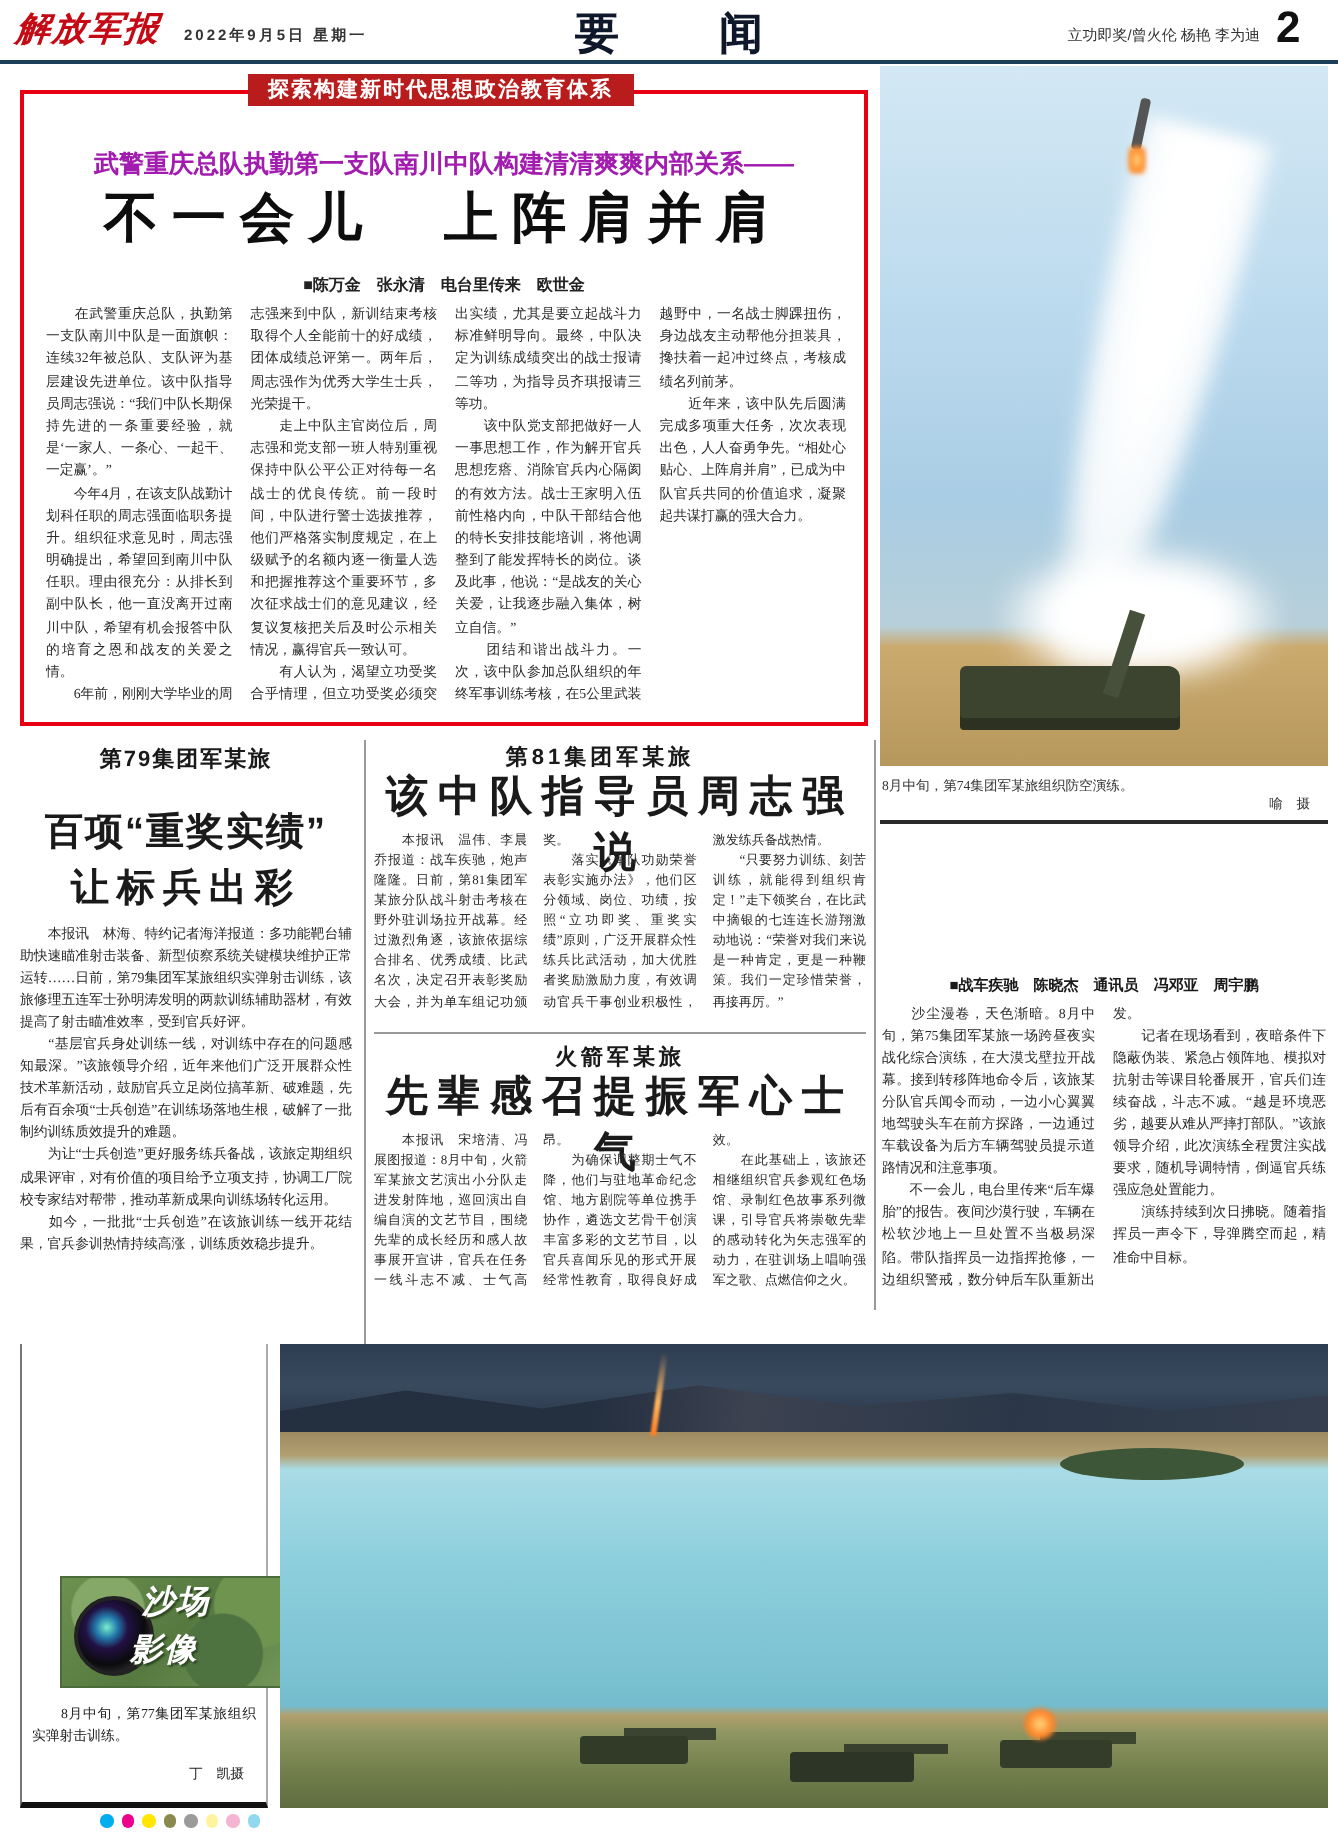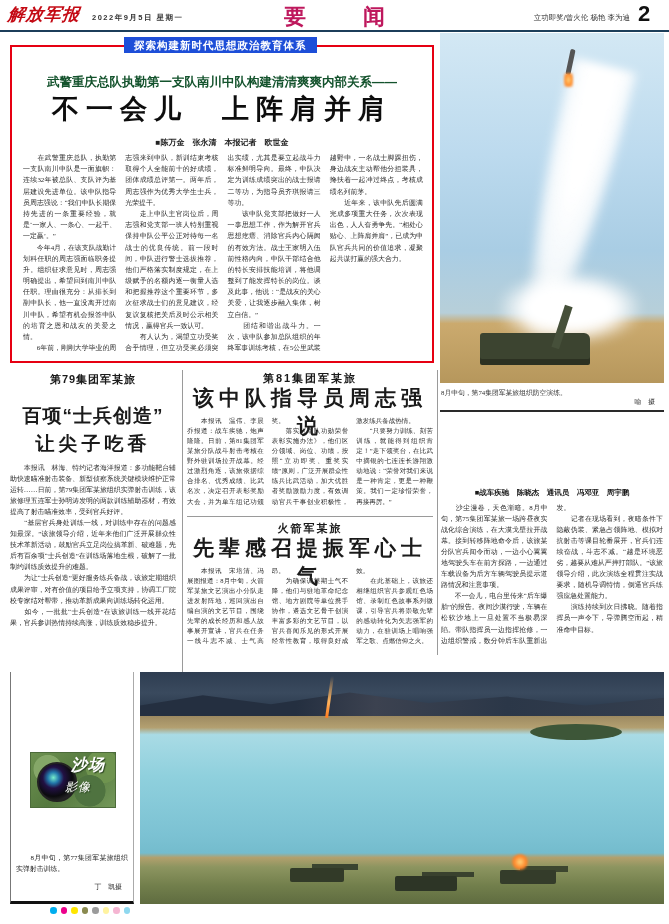--- a/index.html
+++ b/index.html
@@ -9,49 +9,49 @@
   .sans{font-family:"Liberation Sans","DejaVu Sans",sans-serif;}
   .bold{font-weight:bold;}
   .center{text-align:center;}
   .body-text{white-space:pre-wrap;text-align:justify;color:#2a2a2a;overflow:hidden;column-fill:auto;}
 
   
   .masthead{left:8px;top:3px;width:78px;height:26px;color:#c40a14;font-size:17px;
             font-weight:bold;font-style:italic;letter-spacing:1px;transform:skewX(-6deg);}
   .m-date{left:92px;top:13px;font-size:7.5px;letter-spacing:1.5px;color:#333;font-weight:bold;}
   .section-title{left:0;top:2px;width:669px;text-align:center;font-size:22px;letter-spacing:22px;
-                 text-indent:22px;color:#be185d;font-family:Liberation Mono, monospace;}
+                 text-indent:22px;color:#0f172a;}
   .editors{left:470px;top:13px;width:160px;text-align:right;font-size:7.5px;color:#333;}
   .pagenum{left:638px;top:1px;font-size:22px;color:#111;}
   .header-rule{left:0;top:30px;width:669px;height:2px;background:#1c3e5a;}
 
   
-  .banner{left:124px;top:37px;height:16px;line-height:16px;padding:0 10px;background:#1d4ed8;
+  .banner{left:124px;top:37px;height:16px;line-height:16px;padding:0 10px;background:#b91c1c;
           color:#fff;font-size:10.5px;letter-spacing:1px;z-index:5;}
   .lead-box{left:10px;top:45px;width:424px;height:318px;border:2.5px solid #e60012;box-sizing:border-box;background:#fff;}
-  .lead-kicker{left:14px;top:74px;width:416px;font-size:12.5px;color:#14532d;}
+  .lead-kicker{left:14px;top:74px;width:416px;font-size:12.5px;color:#a21caf;}
   .lead-headline{left:14px;top:91px;width:416px;font-size:27px;letter-spacing:7px;color:#0d0d0d;}
   .lead-byline{left:14px;top:137px;width:416px;font-size:8px;color:#222;}
   .lead-body{left:23px;top:152px;width:400px;height:203px;font-size:6.9px;line-height:1.62;
              column-count:4;column-gap:9px;}
 
   
   .vrule1{left:182px;top:370px;width:1px;height:330px;background:#9a9a9a;}
   .vrule2{left:437px;top:370px;width:1px;height:285px;background:#9a9a9a;}
   .hrule-mid{left:187px;top:516px;width:246px;height:1px;background:#9a9a9a;}
 
   
   .la-k1{left:10px;top:372px;width:166px;font-size:11px;letter-spacing:1px;}
   .la-k2{left:10px;top:387px;width:166px;font-size:11px;letter-spacing:1px;}
   .la-h1{left:10px;top:403px;width:166px;font-size:19px;letter-spacing:1px;}
   .la-h2{left:10px;top:431px;width:166px;font-size:19px;letter-spacing:4px;}
   .la-body{left:10px;top:462px;width:166px;height:236px;font-size:6.9px;line-height:1.6;}
 
   
-  .ca-k{left:187px;top:371px;width:246px;font-size:11px;letter-spacing:2px;}
+  .ca-k{left:177px;top:371px;width:246px;font-size:11px;letter-spacing:2px;}
   .ca-h{left:187px;top:384px;width:246px;font-size:21px;letter-spacing:5px;}
   .ca-body{left:187px;top:416px;width:246px;height:96px;font-size:6.5px;line-height:1.55;
            column-count:3;column-gap:8px;}
 
   
   .ra-k{left:187px;top:521px;width:246px;font-size:11px;letter-spacing:2px;}
   .ra-h{left:187px;top:534px;width:246px;font-size:21px;letter-spacing:5px;}
   .ra-body{left:187px;top:566px;width:246px;height:88px;font-size:6.5px;line-height:1.55;
            column-count:3;column-gap:8px;}
 
@@ -63,32 +63,32 @@
   .rp-rule{left:440px;top:410px;width:224px;height:1.5px;background:#2a2a2a;}
   .rt-k{left:440px;top:438px;width:224px;font-size:12px;}
   .rt-h{left:440px;top:454px;width:224px;font-size:23px;letter-spacing:8px;}
   .rt-byline{left:440px;top:488px;width:224px;font-size:7.5px;}
   .rt-body{left:441px;top:502px;width:222px;height:152px;font-size:6.9px;line-height:1.6;
            column-count:2;column-gap:9px;}
 
   
   .feature-box{left:10px;top:672px;width:124px;height:232px;box-sizing:border-box;
                border-left:1px solid #777;border-right:1px solid #aaa;border-bottom:3px solid #111;background:#fff;}
-  .f-logo{left:30px;top:752px;width:84px;height:54px;overflow:hidden;border:1px solid #4c6b3a;
+  .f-logo{left:30px;top:788px;width:84px;height:54px;overflow:hidden;border:1px solid #4c6b3a;
      background:
        radial-gradient(circle at 20% 30%,#85a768 0 18%,transparent 19%),
        radial-gradient(circle at 70% 70%,#4f7340 0 22%,transparent 23%),
        radial-gradient(circle at 85% 25%,#6f944f 0 20%,transparent 21%),
-       linear-gradient(135deg,#6d9150 0%,#55793f 50%,#74985a 100%);}
+       linear-gradient(135deg,#6d9150 0%,#55793f 50%,#74985a 100%); padding-left: 31px;}
   .f-lens{position:absolute;left:6px;top:9px;width:36px;height:36px;border-radius:50%;
      background:radial-gradient(circle at 40% 38%,#7ec ,#27a 18%,#214 34%,#0b0b0e 60%,#2a2a2a 78%,#111 100%);
      border:2px solid #222;}
   .f-t1{position:absolute;left:40px;top:2px;width:44px;color:#fff;font-size:16px;font-weight:bold;
         font-style:italic;text-shadow:1px 1px 1px #2c4522;letter-spacing:1px;}
-  .f-t2{position:absolute;left:34px;top:26px;width:50px;color:#fff;font-size:12px;font-weight:normal;
+  .f-t2{position:absolute;left:34px;top:26px;width:50px;color:#fff;font-size:16px;font-weight:bold;
         font-style:italic;text-shadow:1px 1px 1px #2c4522;letter-spacing:1px;}
   .f-caption{left:16px;top:852px;width:112px;font-size:6.9px;line-height:1.65;text-align:justify;white-space:pre-wrap;color:#222;}
   .f-credit{left:16px;top:882px;width:106px;text-align:right;font-size:6.9px;color:#222;}
   .reg-dots{left:50px;top:907px;width:110px;height:8px;display:flex;gap:4px;}
   .reg-dot{display:inline-block;width:6.5px;height:6.5px;border-radius:50%;}
 
   
   .landscape-photo{left:140px;top:672px;width:524px;height:232px;overflow:hidden;
      background:linear-gradient(180deg,
         #2e3d51 0%, #3a4a5e 9%, #2b3a4d 16%,
@@ -107,37 +107,37 @@
   <div class="abs section-title sans bold">要 闻</div>
   <div class="abs editors sans">立功即奖/曾火伦 杨艳 李为迪</div>
   <div class="abs pagenum sans bold">2</div>
   <div class="abs header-rule"></div>
 
   <div class="abs banner sans bold">探索构建新时代思想政治教育体系</div>
 
   <div class="abs lead-box"></div>
   <div class="abs lead-kicker sans bold center">武警重庆总队执勤第一支队南川中队构建清清爽爽内部关系——</div>
   <div class="abs lead-headline sans bold center">不一会儿　上阵肩并肩</div>
-  <div class="abs lead-byline sans bold center">■陈万金　张永清　本报记者　欧世金</div>
+  <div class="abs lead-byline sans bold center">■陈万金　张永清　电台里传来　欧世金</div>
   <div class="abs lead-body body-text">　　在武警重庆总队，执勤第一支队南川中队是一面旗帜：连续32年被总队、支队评为基层建设先进单位。该中队指导员周志强说：“我们中队长期保持先进的一条重要经验，就是‘一家人、一条心、一起干、一定赢’。”
 　　今年4月，在该支队战勤计划科任职的周志强面临职务提升。组织征求意见时，周志强明确提出，希望回到南川中队任职。理由很充分：从排长到副中队长，他一直没离开过南川中队，希望有机会报答中队的培育之恩和战友的关爱之情。
 　　6年前，刚刚大学毕业的周志强来到中队，新训结束考核取得个人全能前十的好成绩，团体成绩总评第一。两年后，周志强作为优秀大学生士兵，光荣提干。
 　　走上中队主官岗位后，周志强和党支部一班人特别重视保持中队公平公正对待每一名战士的优良传统。前一段时间，中队进行警士选拔推荐，他们严格落实制度规定，在上级赋予的名额内逐一衡量人选和把握推荐这个重要环节，多次征求战士们的意见建议，经复议复核把关后及时公示相关情况，赢得官兵一致认可。
 　　有人认为，渴望立功受奖合乎情理，但立功受奖必须突出实绩，尤其是要立起战斗力标准鲜明导向。最终，中队决定为训练成绩突出的战士报请二等功，为指导员齐琪报请三等功。
 　　该中队党支部把做好一人一事思想工作，作为解开官兵思想疙瘩、消除官兵内心隔阂的有效方法。战士王家明入伍前性格内向，中队干部结合他的特长安排技能培训，将他调整到了能发挥特长的岗位。谈及此事，他说：“是战友的关心关爱，让我逐步融入集体，树立自信。”
 　　团结和谐出战斗力。一次，该中队参加总队组织的年终军事训练考核，在5公里武装越野中，一名战士脚踝扭伤，身边战友主动帮他分担装具，搀扶着一起冲过终点，考核成绩名列前茅。
 　　近年来，该中队先后圆满完成多项重大任务，次次表现出色，人人奋勇争先。“相处心贴心、上阵肩并肩”，已成为中队官兵共同的价值追求，凝聚起共谋打赢的强大合力。</div>
 
   <div class="abs vrule1"></div>
   <div class="abs vrule2"></div>
   <div class="abs hrule-mid"></div>
 
   <div class="abs la-k1 sans bold center">第79集团军某旅</div>
-  <div class="abs la-h1 sans bold center">百项“士兵创造”</div>
-  <div class="abs la-h2 sans bold center">让尖子吃香</div>
+  <div class="abs la-h1 sans bold center">百项“重奖实绩”</div>
+  <div class="abs la-h2 sans bold center">让标兵出彩</div>
   <div class="abs la-body body-text">　　本报讯　林海、特约记者海洋报道：多功能靶台辅助快速瞄准射击装备、新型侦察系统关键模块维护正常运转……日前，第79集团军某旅组织实弹射击训练，该旅修理五连军士孙明涛发明的两款训练辅助器材，有效提高了射击瞄准效率，受到官兵好评。
 　　“基层官兵身处训练一线，对训练中存在的问题感知最深。”该旅领导介绍，近年来他们广泛开展群众性技术革新活动，鼓励官兵立足岗位搞革新、破难题，先后有百余项“士兵创造”在训练场落地生根，破解了一批制约训练质效提升的难题。
 　　为让“士兵创造”更好服务练兵备战，该旅定期组织成果评审，对有价值的项目给予立项支持，协调工厂院校专家结对帮带，推动革新成果向训练场转化运用。
 　　如今，一批批“士兵创造”在该旅训练一线开花结果，官兵参训热情持续高涨，训练质效稳步提升。</div>
 
   <div class="abs ca-k sans bold center">第81集团军某旅</div>
   <div class="abs ca-h sans bold center">该中队指导员周志强说</div>
   <div class="abs ca-body body-text">　　本报讯　温伟、李晨乔报道：战车疾驰，炮声隆隆。日前，第81集团军某旅分队战斗射击考核在野外驻训场拉开战幕。经过激烈角逐，该旅依据综合排名、优秀成绩、比武名次，决定召开表彰奖励大会，并为单车组记功颁奖。
 　　落实《军队功勋荣誉表彰实施办法》，他们区分领域、岗位、功绩，按照“立功即奖、重奖实绩”原则，广泛开展群众性练兵比武活动，加大优胜者奖励激励力度，有效调动官兵干事创业积极性，激发练兵备战热情。
 　　“只要努力训练、刻苦训练，就能得到组织肯定！”走下领奖台，在比武中摘银的七连连长游翔激动地说：“荣誉对我们来说是一种肯定，更是一种鞭策。我们一定珍惜荣誉，再接再厉。”

